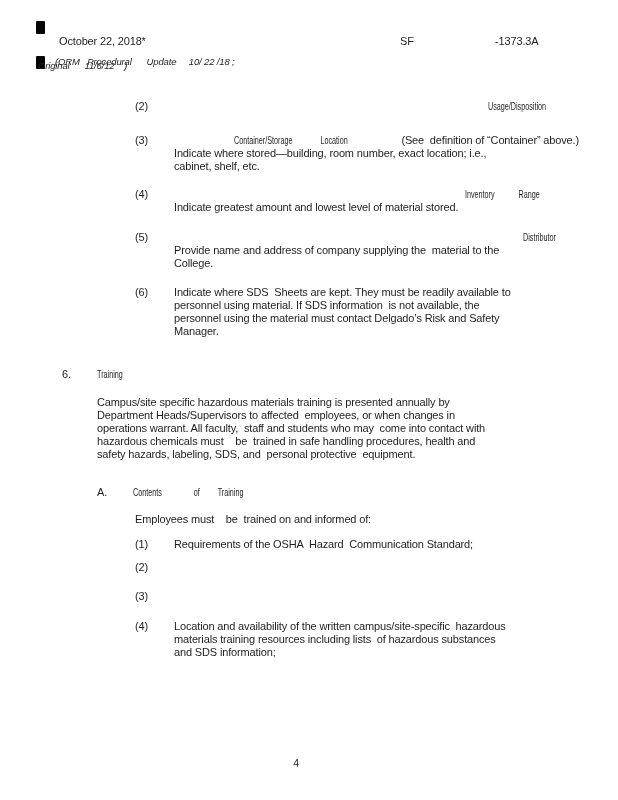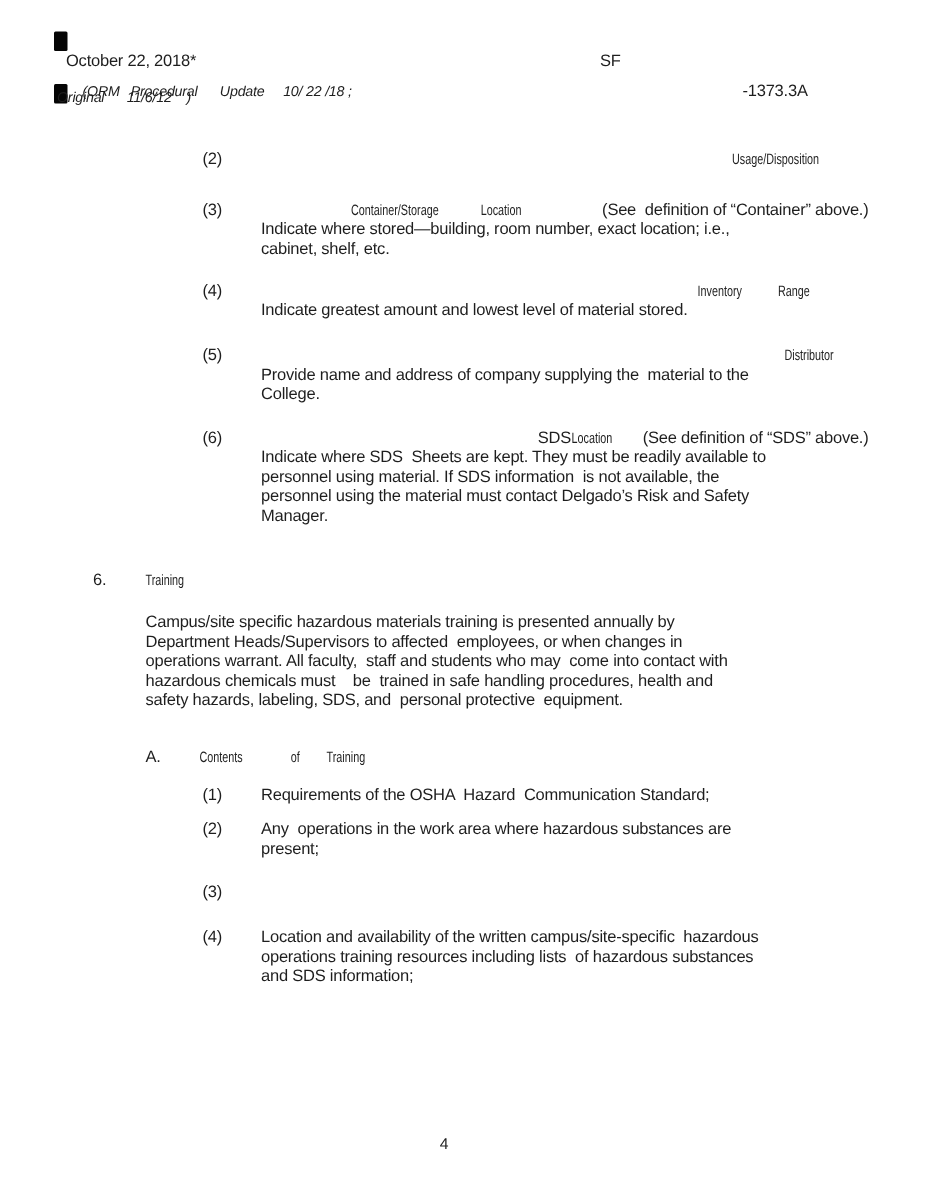--- a/index.html
+++ b/index.html
@@ -3,26 +3,26 @@
 <meta charset="utf-8">
 <style>
   html,body { margin:0; padding:0; background:#e8e8e8; }
   .page {
     position:relative; width:618px; height:800px; margin:0 auto;
     background:#ffffff; overflow:hidden;
     font-family:"Liberation Sans", sans-serif;
     color:#1e1e1e; font-size:11px; line-height:13px; letter-spacing:-0.15px;
   }
   .abs { position:absolute; }
-  .hdr-date { left:44px; top:35px; white-space:pre; }
+  .hdr-date { left:59px; top:35px; white-space:pre; }
   .hdr-it1  { left:38px; top:56px;margin-left:17px; }
   .hdr-it2  { left:38px; top:60px; }
   .hdr-italic { font-style:italic; font-size:9.5px; line-height:12px; white-space:pre; }
   .hdr-sf   { left:400px; top:35px; }
-  .hdr-code { left:495px; top:35px;margin-top:20px; }
+  .hdr-code { left:495px; top:35px; }
   .mark { position:absolute; left:36px; width:9px; height:13px; background:#050505; border-radius:1px; }
   .mark-a { top:21px; }
   .mark-b { top:56px; }
 
   .content { position:absolute; left:0; top:100px; width:618px; }
 
   .item { display:flex; margin-left:135px; }
   .item .num { width:39px; flex:none; }
   .itext { width:405px; }
   .lbl  { white-space:pre;text-align:right; }
@@ -97,21 +97,20 @@
       <div class="itext">
         <div class="lbl"><span></span><span class="narrow">Distributor</span><span class="rest"></span></div>
         <div class="bodytxt">Provide name and address of company supplying the  material to the
 College.</div>
       </div>
     </div>
 
     <div class="item mt-i6">
       <span class="num">(6)</span>
       <div class="itext">
-        <div class="lbl"><span>SDS</span><span class="narrow">Location</span><span class="rest">(See definition of “SDS” above.)</span></div>
         <div class="bodytxt">Indicate where SDS  Sheets are kept. They must be readily available to
 personnel using material. If SDS information  is not available, the
 personnel using the material must contact Delgado’s Risk and Safety
 Manager.</div>
       </div>
     </div>
 
     <div class="sec">
       <span class="snum">6.</span>
       <span class="narrow">Training</span>
@@ -121,40 +120,39 @@
 Department Heads/Supervisors to affected  employees, or when changes in
 operations warrant. All faculty,  staff and students who may  come into contact with
 hazardous chemicals must    be  trained in safe handling procedures, health and
 safety hazards, labeling, SDS, and  personal protective  equipment.</div>
 
     <div class="sub">
       <span class="snum">A.</span>
       <span class="narrow">Contents                of         Training</span>
     </div>
 
+    <div class="emp">Employees must    be  trained on and informed of:</div>
 
     <div class="item mt-t1">
       <span class="num">(1)</span>
       <div class="itext bodytxt">Requirements of the OSHA  Hazard  Communication Standard;</div>
     </div>
 
     <div class="item mt-t2">
       <span class="num">(2)</span>
-      <div class="itext bodytxt">Any  operations in the work area where hazardous substances are
-present;</div>
     </div>
 
     <div class="item mt-t3">
       <span class="num">(3)</span>
     </div>
 
     <div class="item mt-t4">
       <span class="num">(4)</span>
       <div class="itext bodytxt">Location and availability of the written campus/site-specific  hazardous
-operations training resources including lists  of hazardous substances
+materials training resources including lists  of hazardous substances
 and SDS information;</div>
     </div>
 
   </div>
 
   <div class="pagenum">4</div>
 
 </div>
 
 </body></html>

